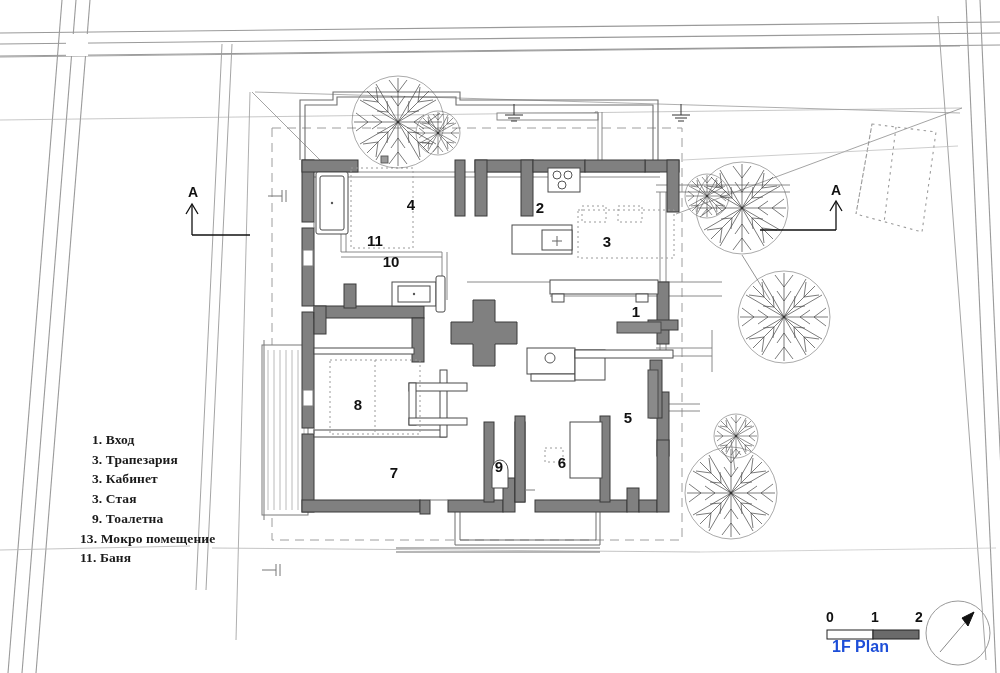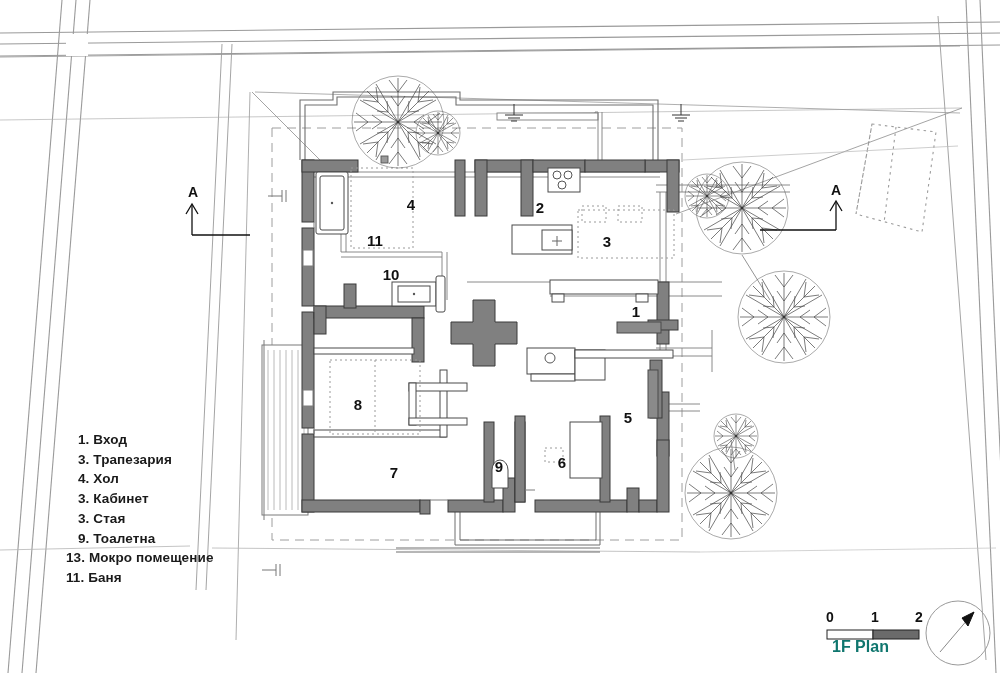--- a/index.html
+++ b/index.html
@@ -1,30 +1,30 @@
 <!DOCTYPE html>
 <html><head>
 <meta charset="utf-8">
 <style>
   html,body{margin:0;padding:0;background:#ffffff;}
   body{width:1000px;height:673px;position:relative;overflow:hidden;
        font-family:"Liberation Sans",sans-serif;color:#111;}
   #stage{position:absolute;left:0;top:0;width:1000px;height:673px;}
   svg{position:absolute;left:0;top:0;}
-  .legend{position:absolute;left:78px;top:430px;width:230px;}
+  .legend{position:absolute;left:92px;top:430px;width:230px;font-family:Liberation Serif, serif;}
   .legend div{font-size:13.5px;font-weight:bold;line-height:19.7px;color:#1a1a1a;
               white-space:nowrap;letter-spacing:0.1px;}
   .legend div.wide{margin-left:-12px;}
   .roomnum{position:absolute;font-size:15px;font-weight:bold;color:#111;
            transform:translate(-50%,-50%);}
   .sec{position:absolute;font-size:14px;font-weight:bold;color:#111;
        transform:translate(-50%,-50%);}
   .scalelbl{position:absolute;font-size:14px;font-weight:bold;color:#111;
             transform:translate(-50%,-50%);}
-  .plantitle{position:absolute;font-size:16px;font-weight:bold;color:#0f766e;
+  .plantitle{position:absolute;font-size:16px;font-weight:bold;color:#1d4ed8;
              left:832px;top:647px;transform:translateY(-50%);}
 </style>
 </head>
 <body>
 
 <div id="stage">
 
 <svg width="1000" height="673" viewBox="0 0 1000 673">
   <defs>
     <g id="tree-lg">
@@ -330,36 +330,35 @@
 
 <div class="roomnum" style="left:636px;top:311px;">1</div>
 <div class="roomnum" style="left:540px;top:207px;">2</div>
 <div class="roomnum" style="left:607px;top:241px;">3</div>
 <div class="roomnum" style="left:411px;top:204px;">4</div>
 <div class="roomnum" style="left:628px;top:417px;">5</div>
 <div class="roomnum" style="left:562px;top:462px;">6</div>
 <div class="roomnum" style="left:394px;top:472px;">7</div>
 <div class="roomnum" style="left:358px;top:404px;">8</div>
 <div class="roomnum" style="left:499px;top:466px;">9</div>
-<div class="roomnum" style="left:391px;top:274px;">10</div>
+<div class="roomnum" style="left:391px;top:261px;">10</div>
 <div class="roomnum" style="left:327px;top:240px;margin-left:48px;">11</div>
 
 <div class="sec" style="left:193px;top:192px;">A</div>
 <div class="sec" style="left:836px;top:190px;">A</div>
 
 <div class="scalelbl" style="left:830px;top:617px;">0</div>
 <div class="scalelbl" style="left:875px;top:617px;">1</div>
 <div class="scalelbl" style="left:919px;top:617px;">2</div>
 
 <div class="plantitle">1F Plan</div>
 
 <div class="legend">
   <div>1. Вход</div>
   <div>3. Трапезария</div>
-  <div>4. Хол</div>
   <div>3. Кабинет</div>
   <div>3. Стая</div>
   <div>9. Тоалетна</div>
   <div class="wide">13. Мокро помещение</div>
   <div class="wide">11. Баня</div>
 </div>
 
 </div>
 
 </body></html>

